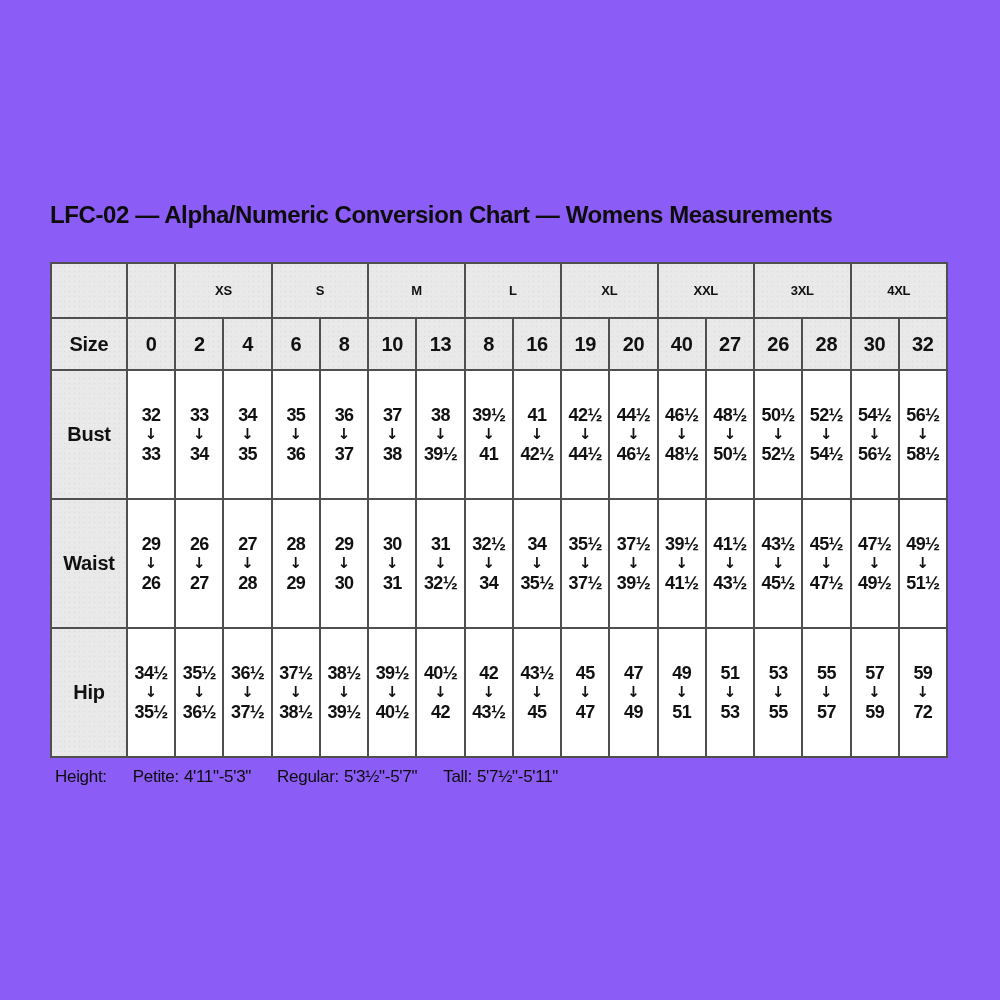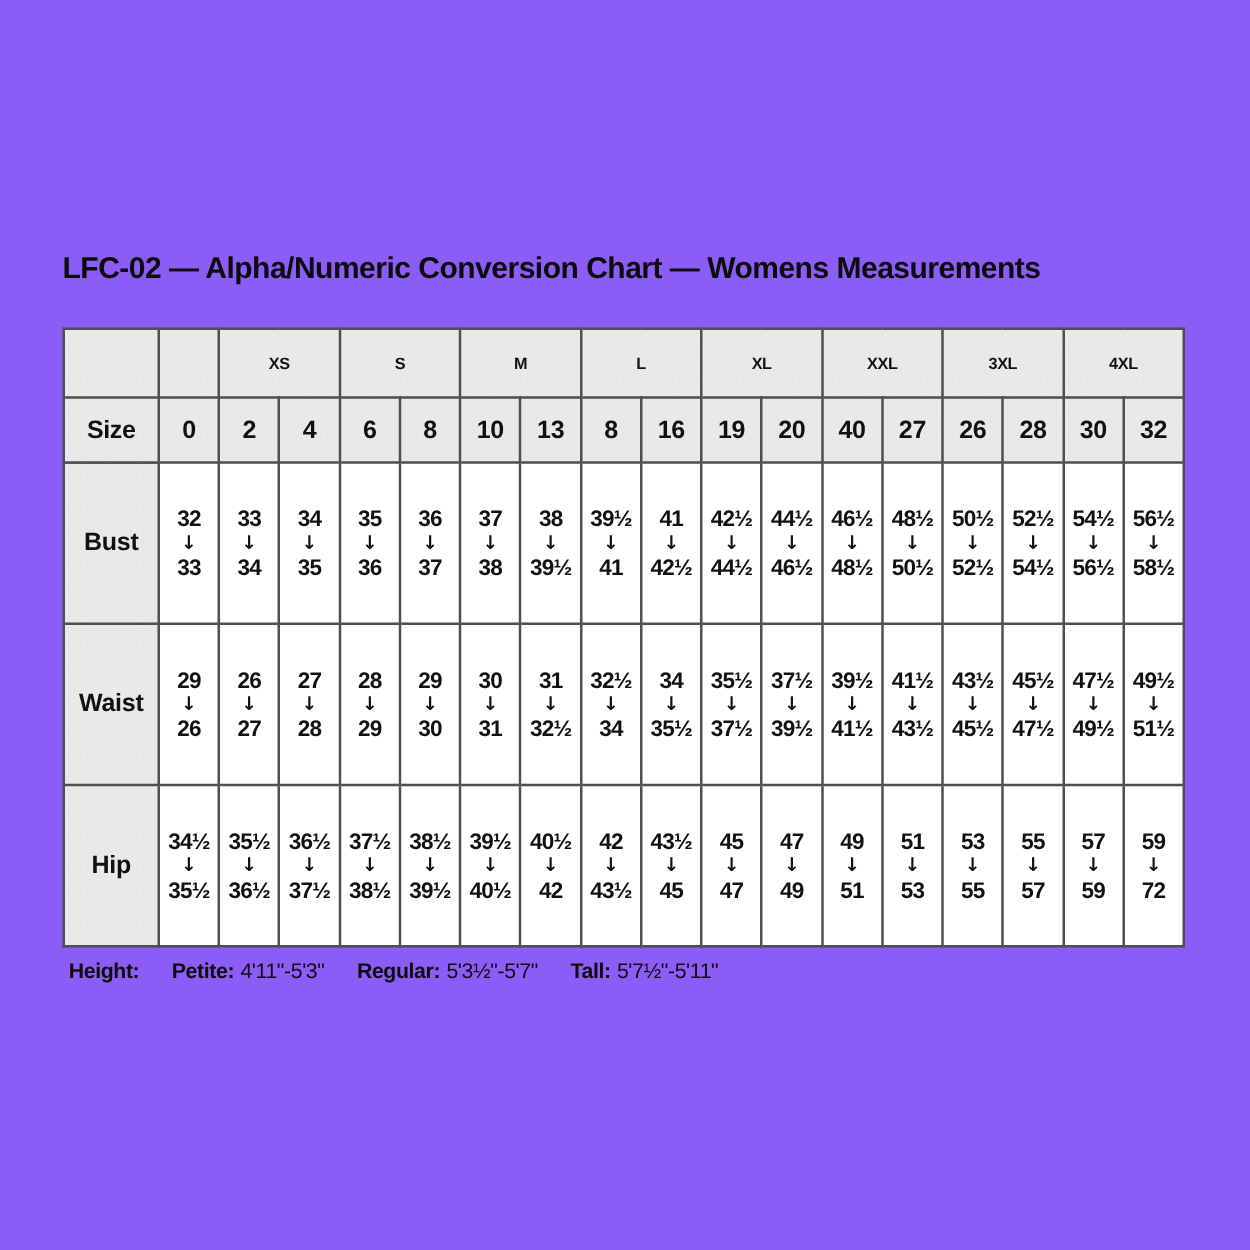--- a/index.html
+++ b/index.html
@@ -67,21 +67,21 @@
   }
   .footnote {
     position: absolute;
     left: 55px;
     top: 767px;
     font-size: 17px;
     letter-spacing: -0.3px;
     white-space: nowrap;
     color: #0d0d0d;
   }
-  .footnote .b { font-weight: bold; }
+  .footnote .b { font-weight: normal; }
   .footnote .seg { margin-left: 26px; }
   .footnote .seg:first-of-type { margin-left: 8px; }
   .footnote .seg .val { margin-left: 5px; font-weight: normal; }
 </style>
 </head>
 <body>
 
 <div class="page">
 
   <h1 class="title">LFC-02 — Alpha/Numeric Conversion Chart — Womens Measurements</h1>

